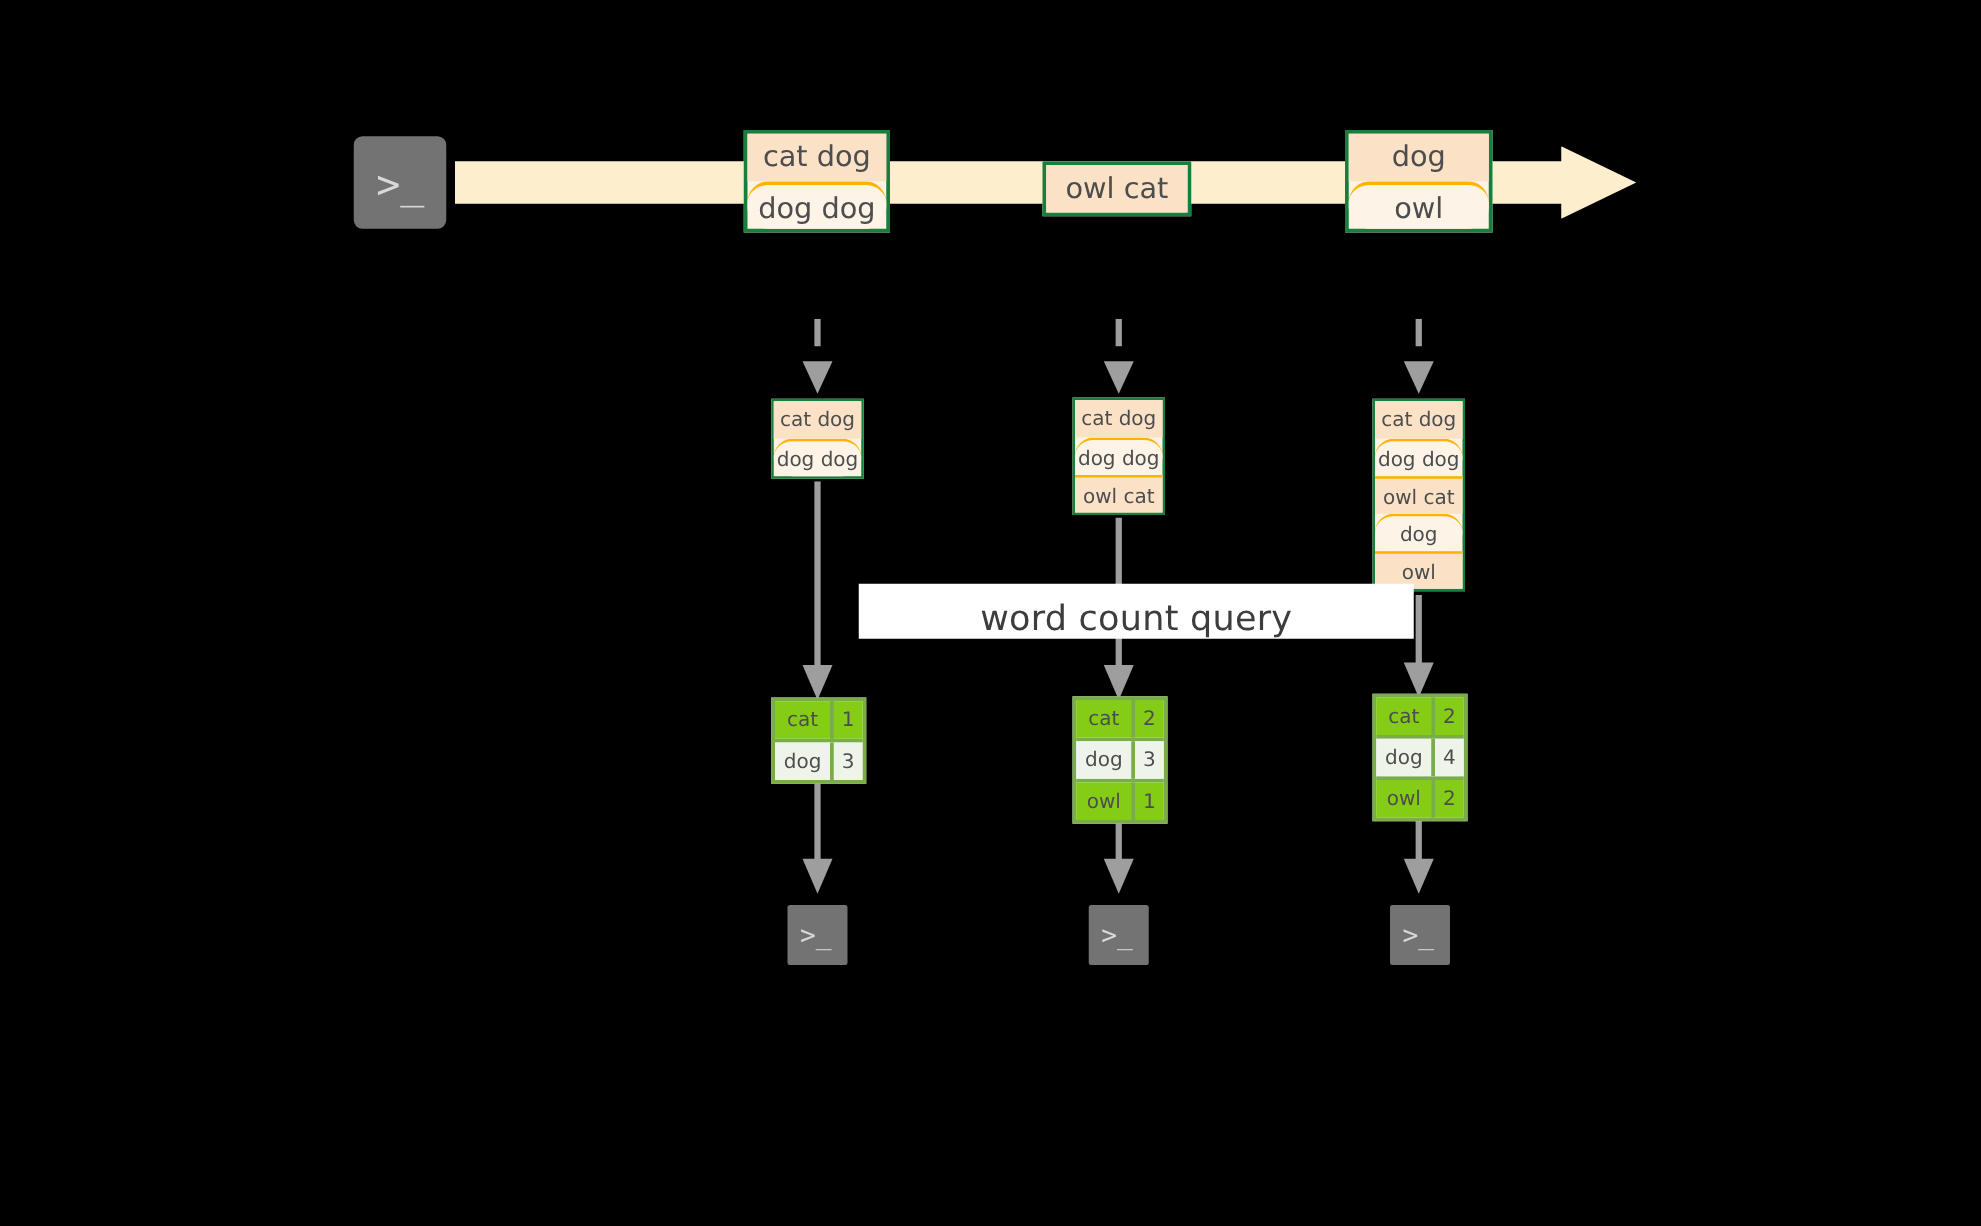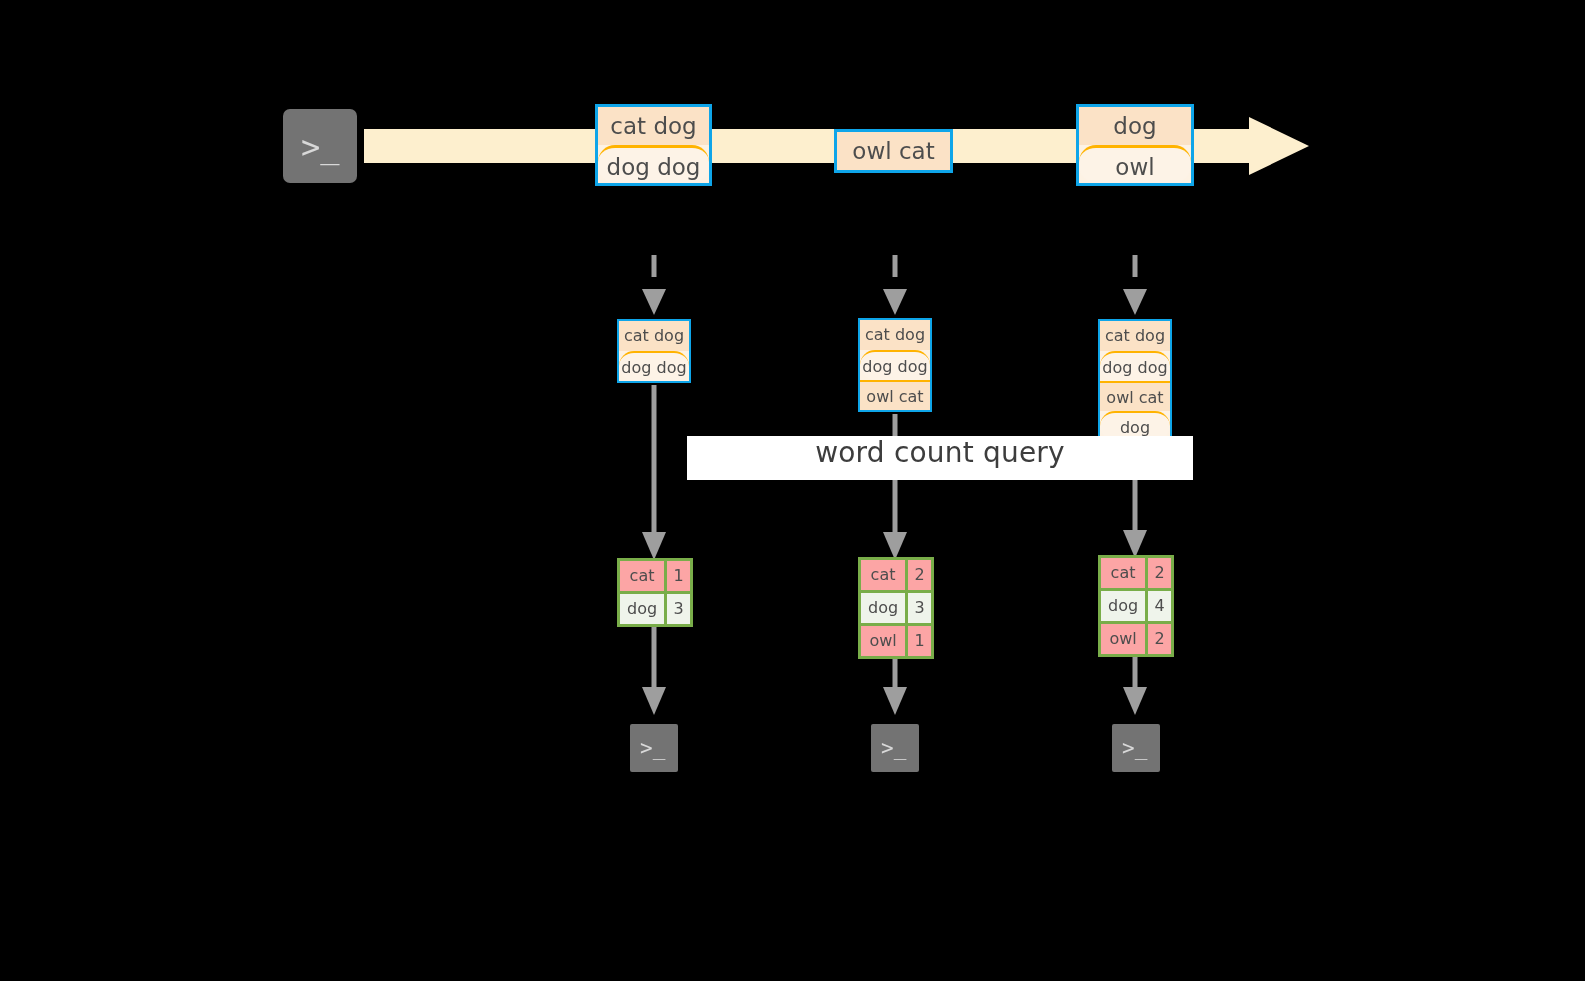--- a/index.html
+++ b/index.html
@@ -57,21 +57,21 @@
     left: 364px;
     top: 117px;
     width: 945px;
     height: 58px;
   }
 
   
   .rec-box {
     position: absolute;
     box-sizing: border-box;
-    border: 3px solid #0ea5e9;
+    border: 3px solid #15803d;
     background: #FDF2E4;
     z-index: 5;
   }
   .rec-cell {
     box-sizing: border-box;
     text-align: center;
     color: #4d4d4d;
     white-space: nowrap;
     overflow: hidden;
   }
@@ -113,37 +113,37 @@
     height: 100%;
     line-height: 30px;
     font-size: 16px;
     color: #4d4d4d;
     text-align: center;
     overflow: hidden;
     white-space: nowrap;
   }
   .res-cell.key { width: 50px; }
   .res-cell.val { width: 29px; border-left: 3px solid #79AD49; }
-  .res-row.shade-a .res-cell { background: #fca5a5; }
+  .res-row.shade-a .res-cell { background: #84cc16; }
   .res-row.shade-b .res-cell { background: #EFF4EB; }
 
   
   .conn { position: absolute; z-index: 2; }
 
   
   .banner {
     position: absolute;
     left: 687px;
-    top: 436px;
-    width: 506px;
+    top: 467px;
+    width: 444px;
     height: 44px;
     background: #FFFFFF;
     z-index: 8;
     display: flex;
-    align-items: flex-start;
+    align-items: flex-end;
     justify-content: center;
   }
   .banner-text {
     font-size: 28px;
     color: #3d3d3d;
     white-space: nowrap;
     letter-spacing: 0.2px;
   }
 </style>
 </head>

